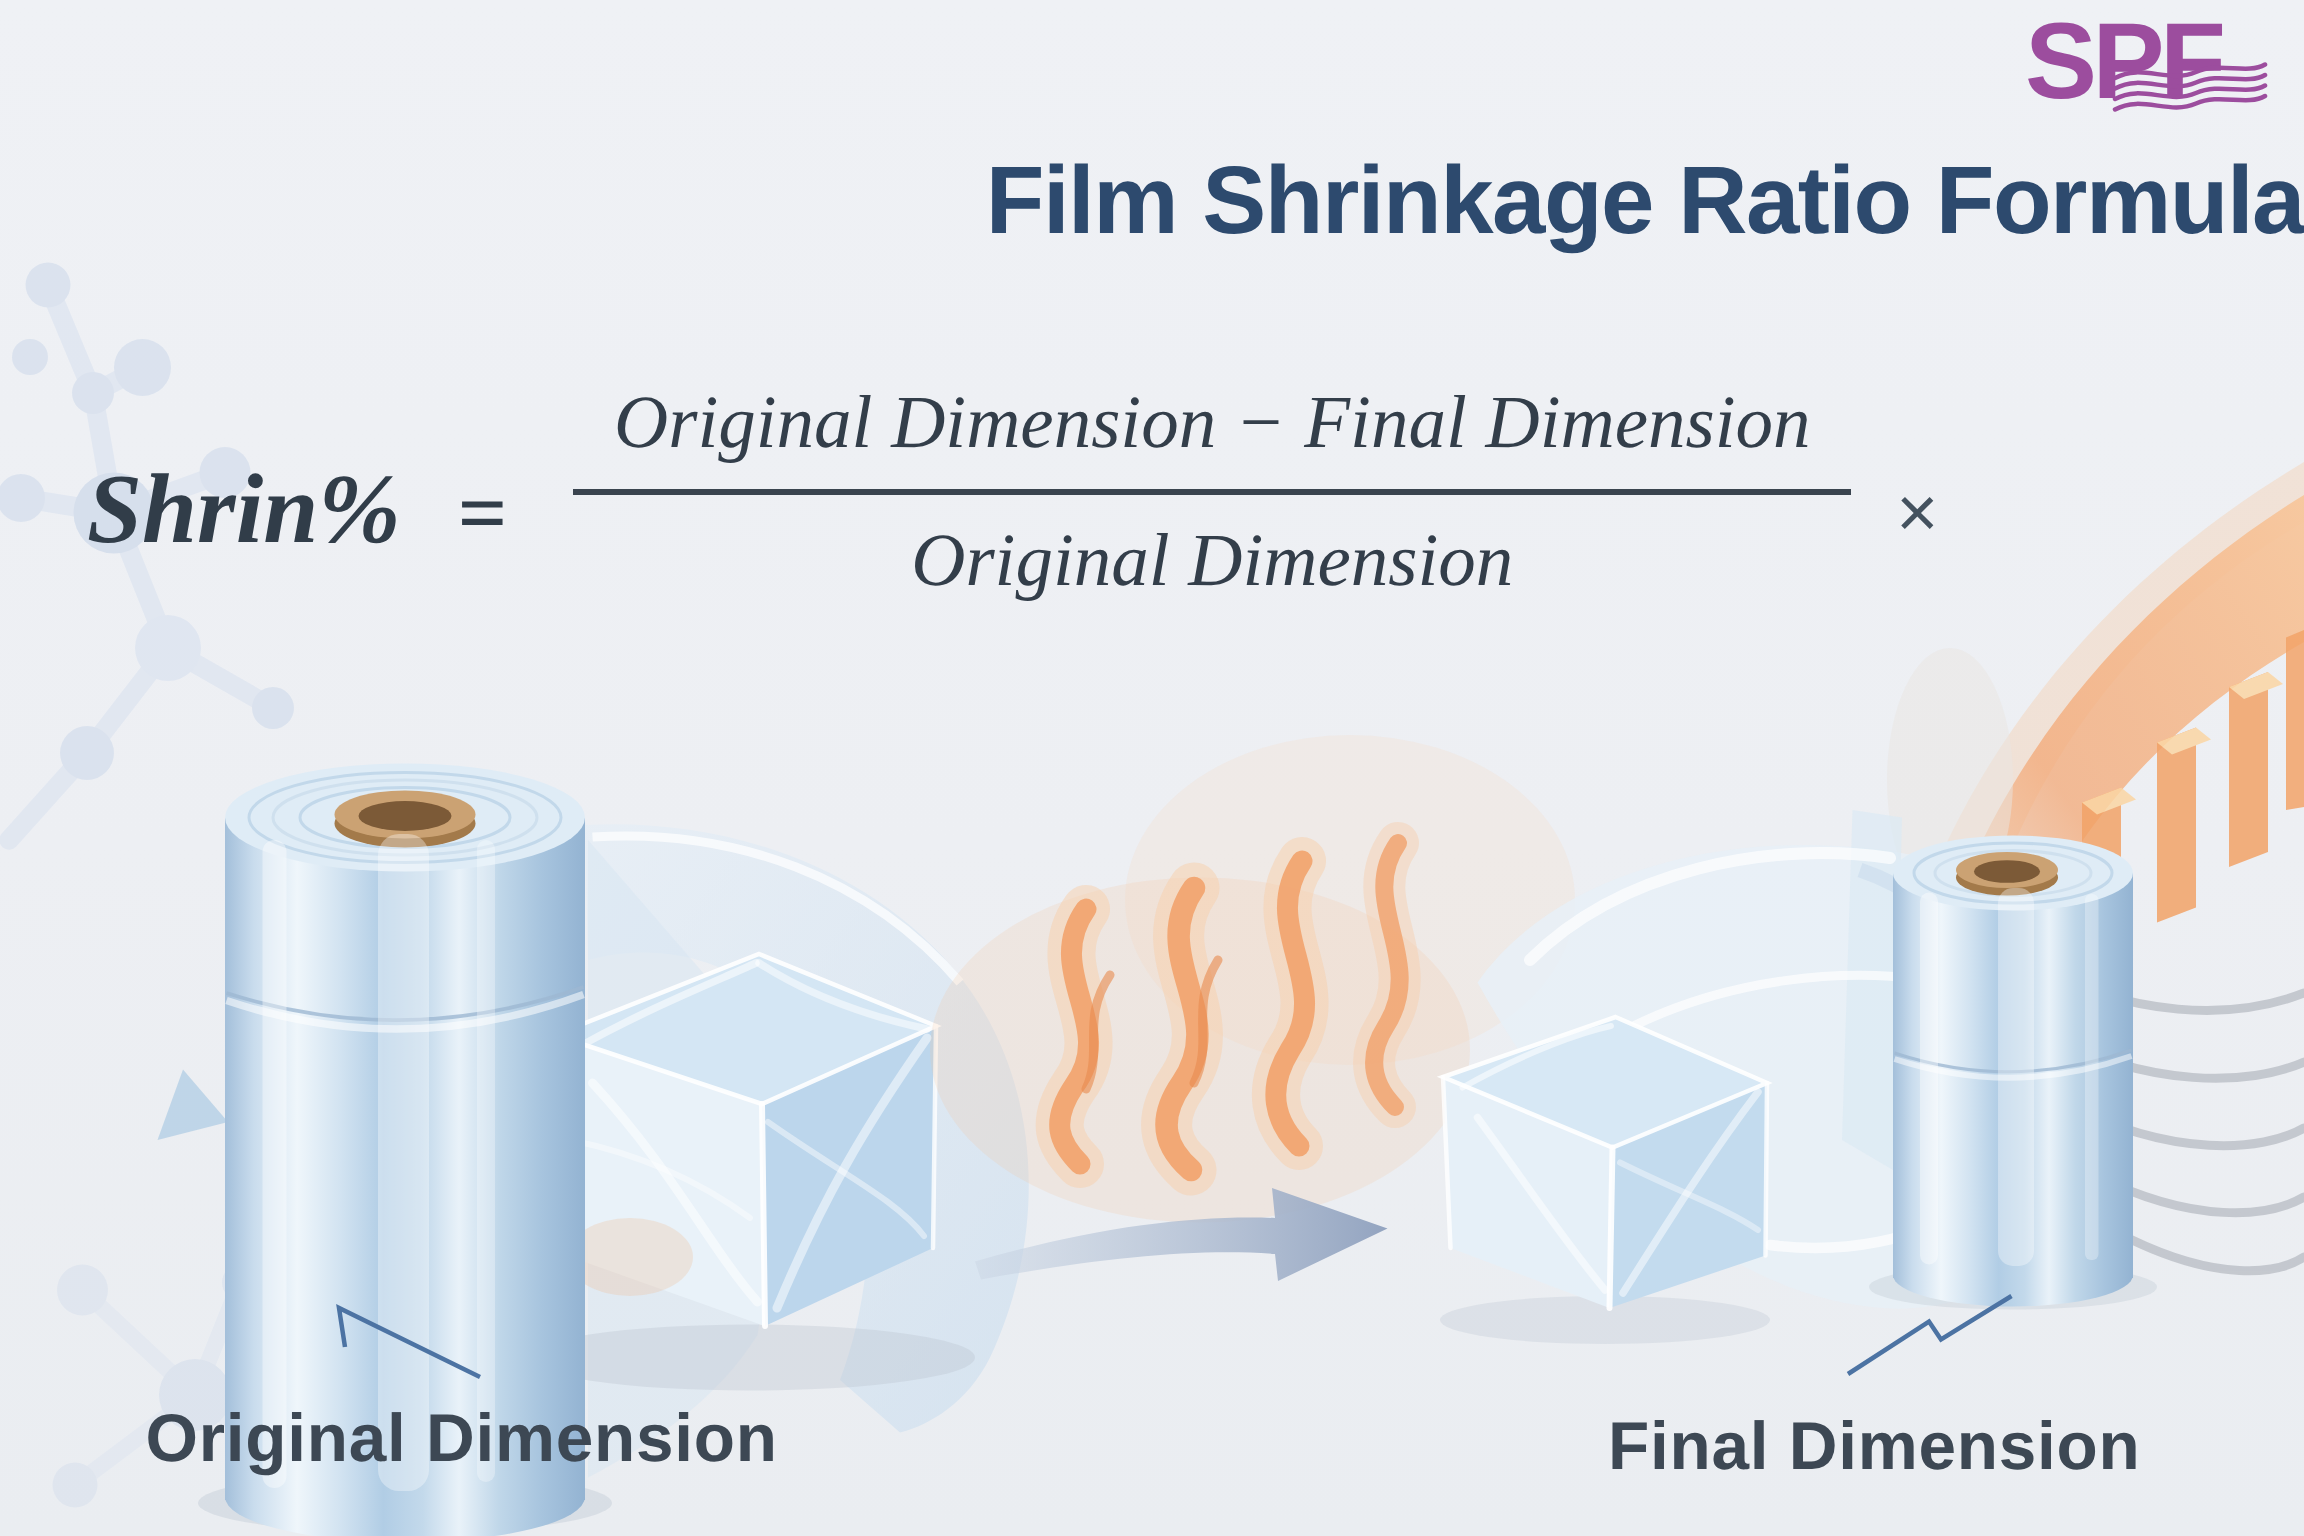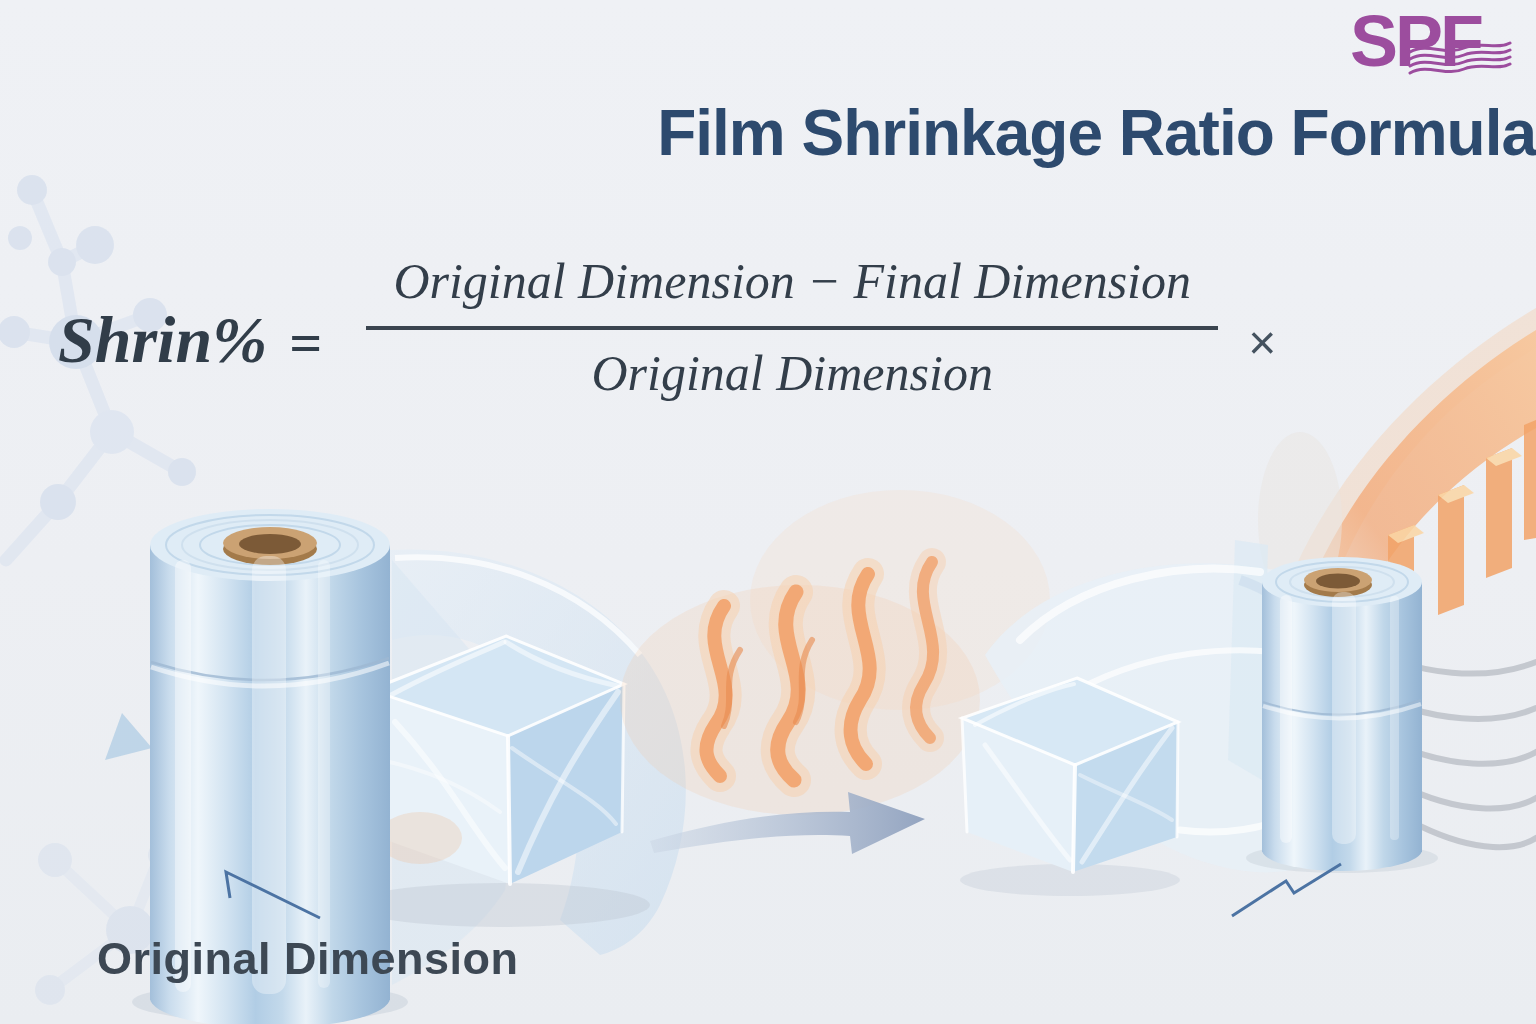--- a/index.html
+++ b/index.html
@@ -45,20 +45,21 @@
   
   .formula {
     position: absolute; left: 58px; top: 252px; right: 64px;
     display: flex; align-items: center;
     color: #313d49;
   }
   .formula-lhs {
     display: flex; align-items: baseline;
     margin-top: 26px;
     font-family: "Liberation Serif", serif;
+    gap: 16px;
   }
   .formula-shrin { font-style: italic; font-weight: 700; font-size: 66px; }
   .formula-eq { font-size: 58px; font-weight: 700; margin-left: 22px; }
   .fraction { margin-left: 44px; width: 852px; text-align: center; }
   .fraction .num, .fraction .den {
     font-family: "Liberation Serif", serif;
     font-style: italic; font-size: 50px; color: #333e4a;
   }
   .fraction .num { padding-bottom: 16px; }
   .fraction .den { padding-top: 14px; }
@@ -322,14 +323,15 @@
       <div class="num">Original Dimension − Final Dimension</div>
       <div class="bar"></div>
       <div class="den">Original Dimension</div>
     </div>
     <div class="formula-times">
       <span class="times-sign">×</span>
     </div>
   </div>
 
   <div class="dim-label label-original">Original Dimension</div>
+  <div class="dim-label label-final">Final Dimension</div>
 
 </div>
 
 </body></html>

